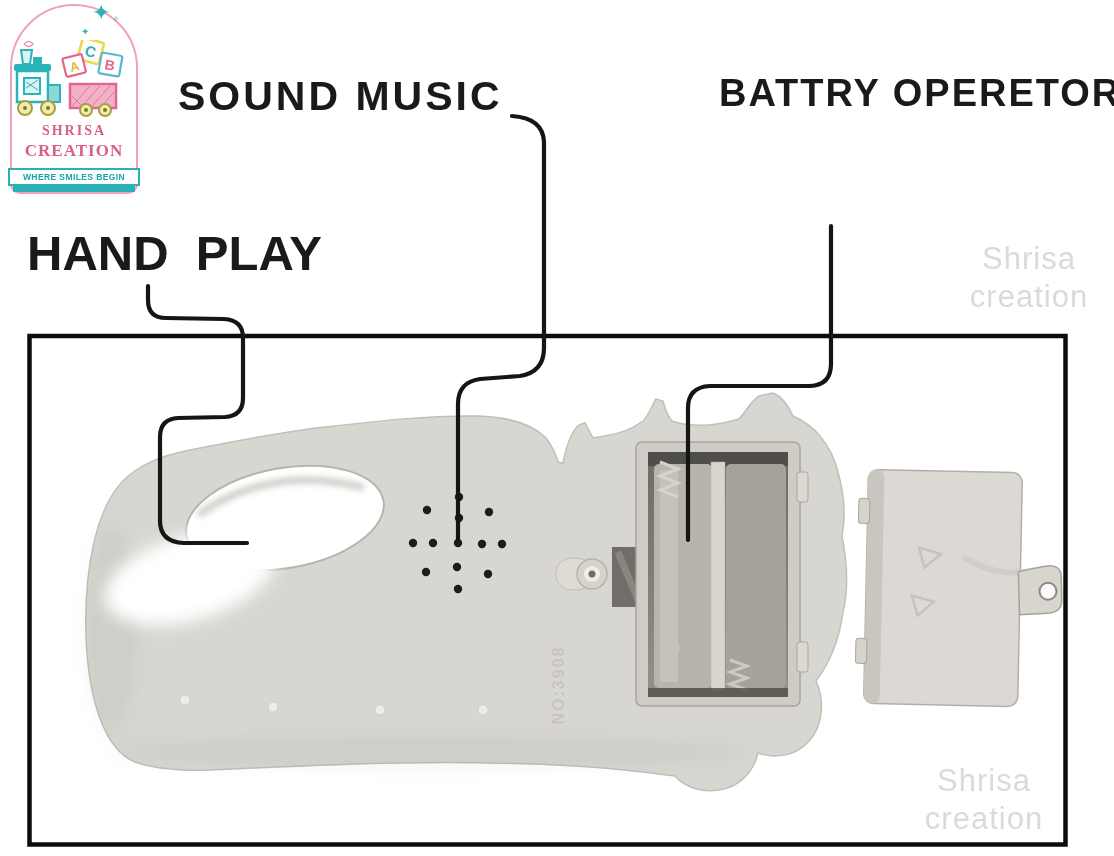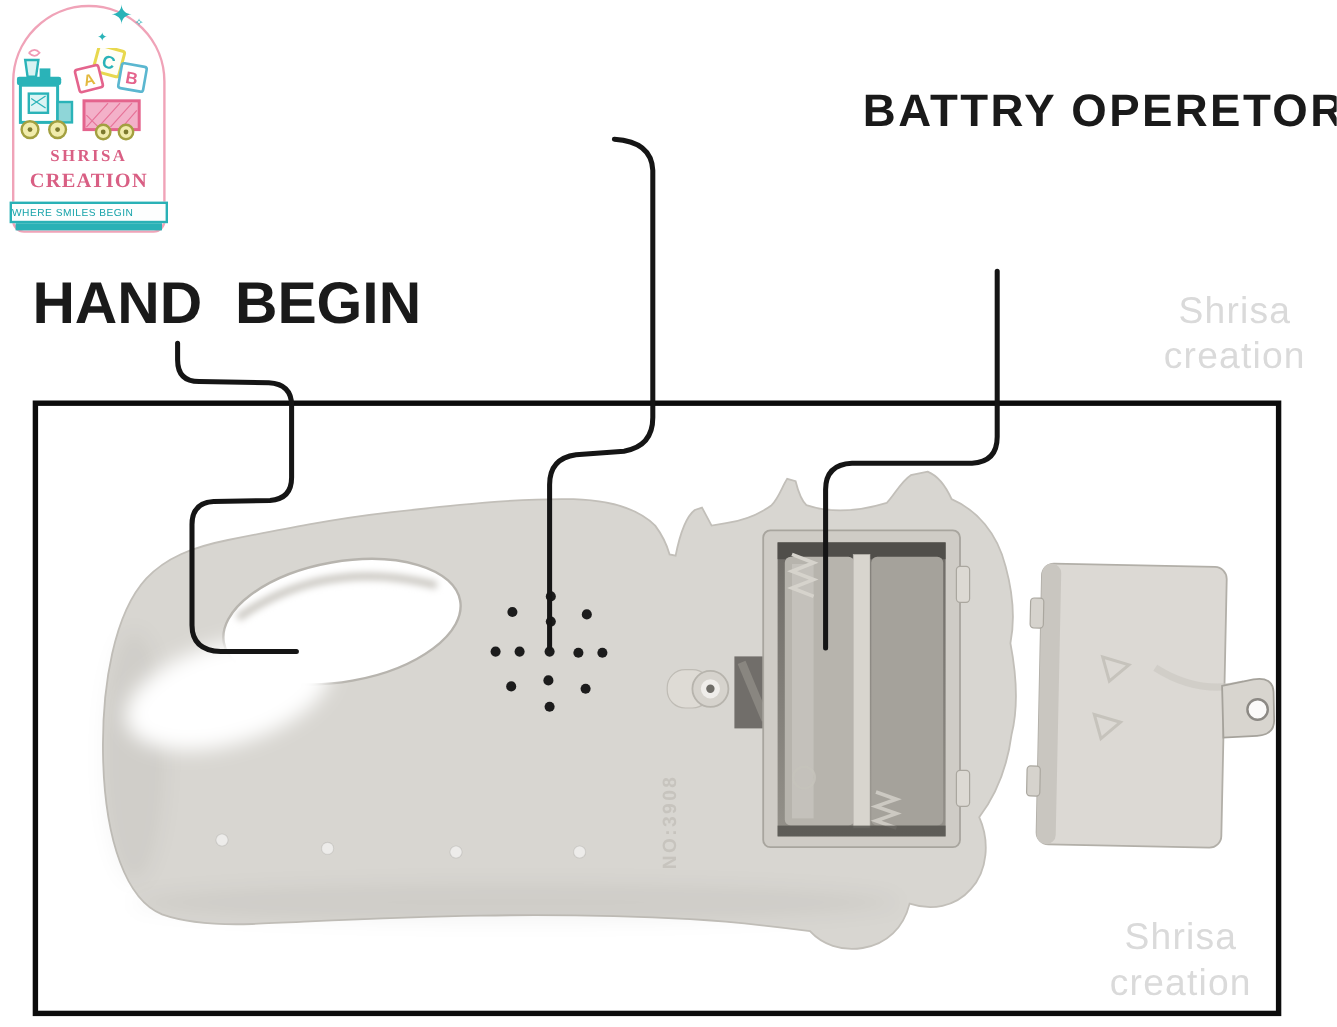--- a/index.html
+++ b/index.html
@@ -28,22 +28,22 @@
   .sp2{left:75px;top:25px;font-size:10px;}
   .sp3{left:106px;top:13px;font-size:9px;}
   .train{position:absolute;left:8px;top:38px;width:118px;height:84px;}
   .brand1{position:absolute;left:0;top:121px;width:100%;text-align:center;
           font-family:"Liberation Serif",serif;font-weight:700;font-size:14px;
           letter-spacing:2px;color:#d95f84;}
   .brand2{position:absolute;left:0;top:139px;width:100%;text-align:center;
           font-family:"Liberation Serif",serif;font-weight:700;font-size:17px;
           letter-spacing:1px;color:#d95f84;}
   .ribbon{position:absolute;left:2px;right:2px;top:166px;}
-  .ribbon-text{font-size:8.5px;font-weight:400;color:#17a3aa;background:#fdfefe;
-               border:2px solid #29b1b6;padding:2px 0;letter-spacing:0.4px;}
+  .ribbon-text{font-size:8.5px;font-weight:700;color:#17a3aa;background:#fdfefe;
+               border:2px solid #29b1b6;padding:2px 0;text-align:center;letter-spacing:0.4px;}
   .ribbon-bar{height:6px;background:#29b1b6;margin:0 5px;}
 
   
   .scene{position:absolute;left:0;top:0;width:1114px;height:856px;z-index:2;}
   .model-no{position:absolute;left:500px;top:675px;width:120px;height:20px;
             transform:rotate(-90deg);text-align:center;font-weight:700;font-size:16px;
             letter-spacing:2px;color:#c7c4be;z-index:3;}
 </style>
 </head>
 <body>
@@ -88,22 +88,23 @@
       </g>
     </svg>
     <div class="brand1">SHRISA</div>
     <div class="brand2">CREATION</div>
     <div class="ribbon">
       <div class="ribbon-text">WHERE SMILES BEGIN</div>
       <div class="ribbon-bar"></div>
     </div>
   </div>
 
+  <div class="lbl lbl-sound">SOUND MUSIC</div>
   <div class="lbl lbl-batop">BATTRY OPERETOR</div>
-  <div class="lbl lbl-hand">HAND  BEGIN</div>
+  <div class="lbl lbl-hand">HAND  PLAY</div>
 
   <div class="wm wm-top">
     <div>Shrisa</div>
     <div>creation</div>
   </div>
   <div class="wm wm-bottom">
     <div>Shrisa</div>
     <div>creation</div>
   </div>
 

